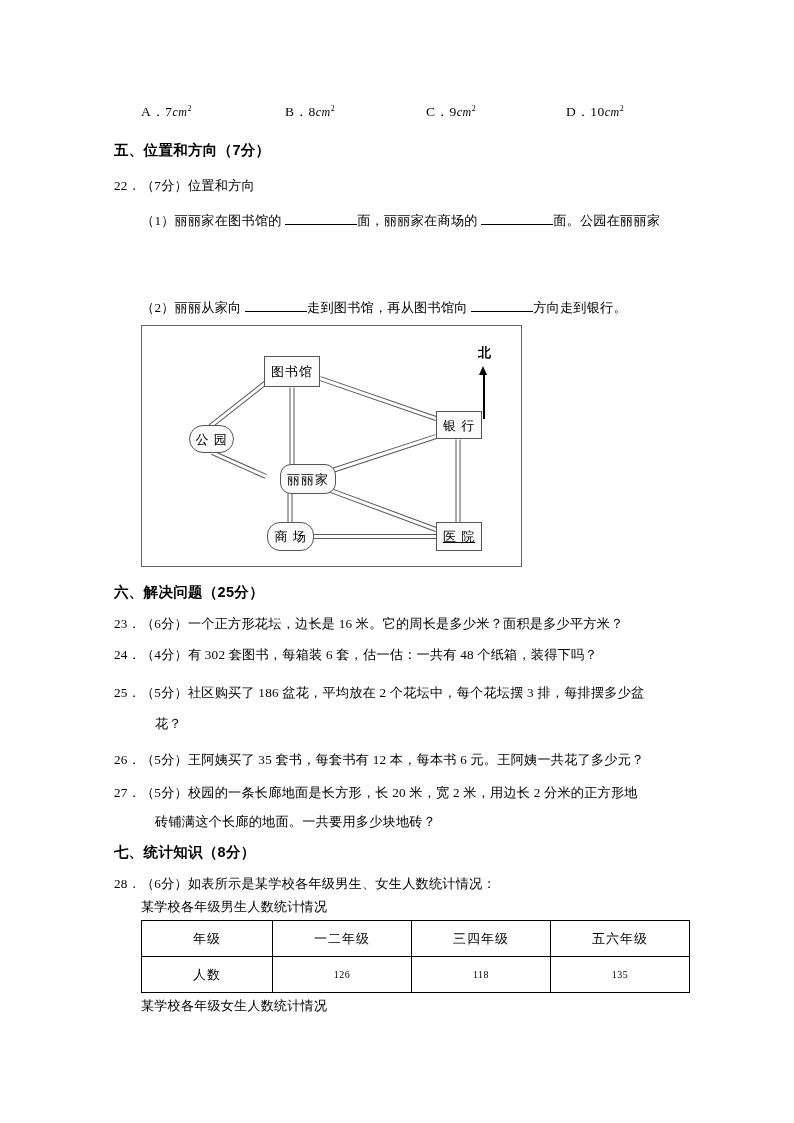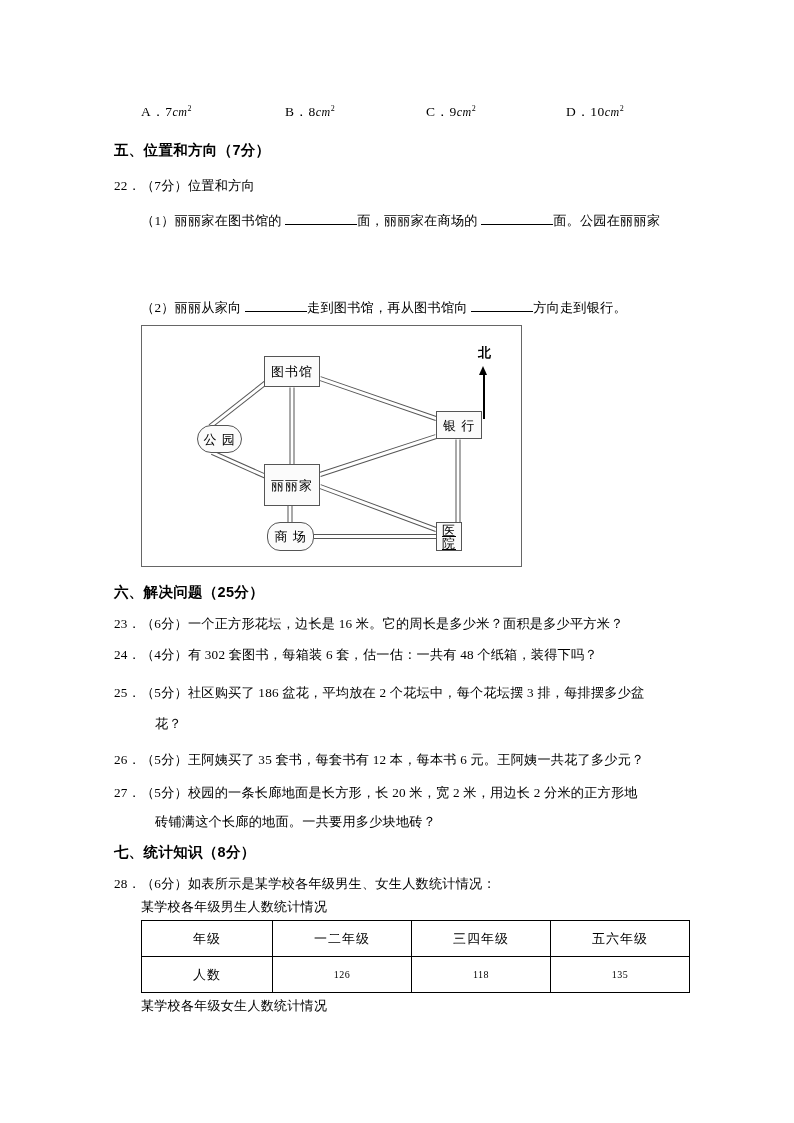--- a/index.html
+++ b/index.html
@@ -199,25 +199,25 @@
         <div class="road" style="left: 178px; top: 49.5px; width: 122.703px; transform: rotate(19.0256deg);"></div>
         <div class="road" style="left: 70px; top: 123.5px; width: 59.0931px; transform: rotate(23.9625deg);"></div>
         <div class="road" style="left: 178px; top: 145.5px; width: 122.066px; transform: rotate(-18.1381deg);"></div>
         <div class="road" style="left: 178px; top: 157.5px; width: 123.713px; transform: rotate(20.3392deg);"></div>
         <div class="road" style="left: 148px; top: 164.5px; width: 29px; transform: rotate(90deg);"></div>
         <div class="road" style="left: 316px; top: 110.5px; width: 83px; transform: rotate(90deg);"></div>
         <div class="road" style="left: 172px; top: 207.5px; width: 122px; transform: rotate(0deg);"></div>
       </div>
     <div id="nodes-layer">
         <div class="node" style="left: 122px; top: 30px; width: 56px; height: 31px;">图书馆</div>
-        <div class="node" style="left: 55px; top: 99px; width: 45px; height: 28px; border-radius: 14px;">公 园</div>
+        <div class="node" style="left: 47px; top: 99px; width: 45px; height: 28px; border-radius: 14px;">公 园</div>
         <div class="node" style="left: 294px; top: 85px; width: 46px; height: 28px; text-align: center;">银 行</div>
-        <div class="node" style="left: 122px; top: 138px; width: 56px; height: 42px;">丽丽家</div>
+        <div class="node" style="left: 138px; top: 138px; width: 56px; height: 30px; border-radius: 11px;">丽丽家</div>
         <div class="node" style="left: 125px; top: 196px; width: 47px; height: 29px; border-radius: 13px;">商 场</div>
-        <div class="node" style="left: 294px; top: 196px; width: 26px; height: 29px; text-decoration: underline;">医 院</div>
+        <div class="node" style="left: 294px; top: 196px; width: 46px; height: 29px; text-decoration: underline;">医 院</div>
       </div>
     <div class="north-label" style="left:336px; top:18px;">北</div>
     <div class="north-arrow" style="left:341px; top:48px; height:45px;"></div>
     <div class="north-head" style="left:337px; top:40px;"></div>
   </div>
 
   <div class="section-head" style="top:583px">六、解决问题（25分）</div>
 
   <div class="qline indent1" style="top:614px">23．（6分）一个正方形花坛，边长是 16 米。它的周长是多少米？面积是多少平方米？</div>
   <div class="qline indent1" style="top:645px">24．（4分）有 302 套图书，每箱装 6 套，估一估：一共有 48 个纸箱，装得下吗？</div>

